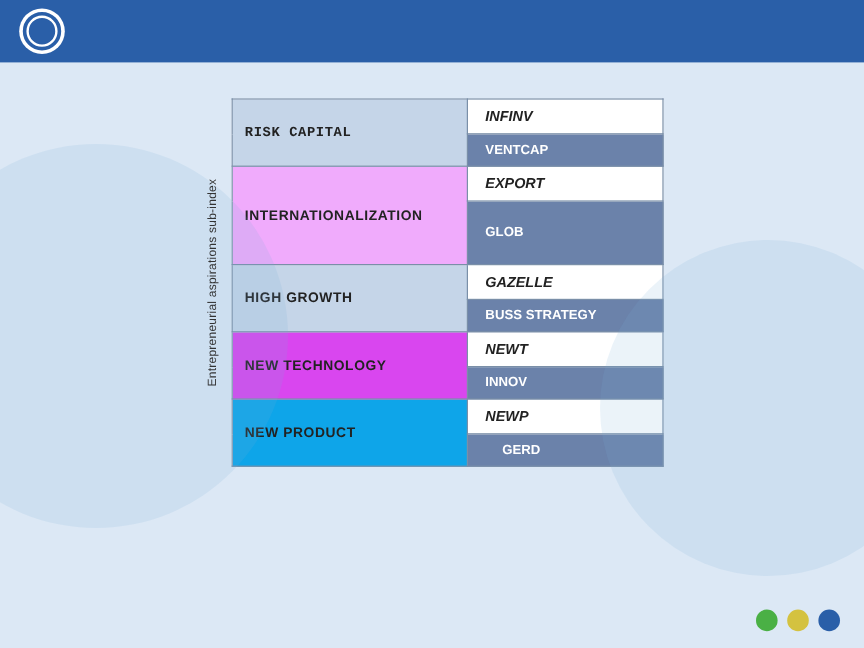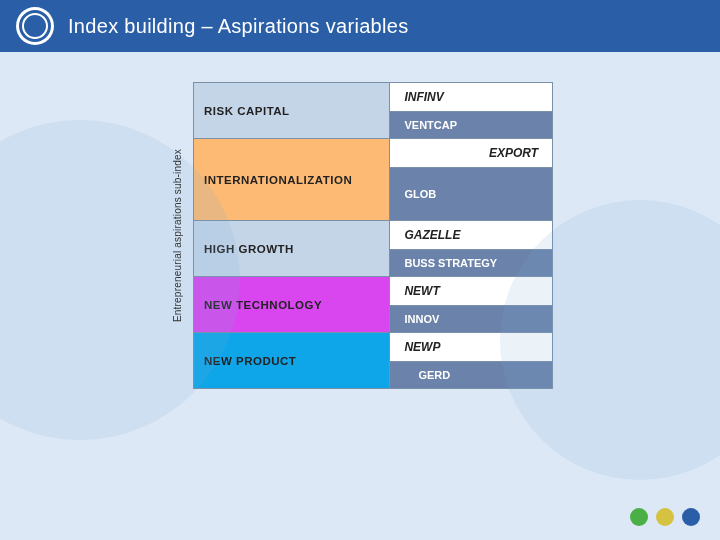--- a/index.html
+++ b/index.html
@@ -140,22 +140,22 @@
       font-style: normal;
       font-weight: 700;
       font-size: 11px;
       color: #fff;
       padding: 7px 14px;
       text-align: left;
       width: 140px;
     }
 
     
-    .group-a { background: #c5d5e8; }
-    .group-b { background: #fdba74; }
+    .group-a { background: #c5d5e8; font-family: Liberation Mono, monospace; }
+    .group-b { background: #f0abfc; }
     .group-c { background: #c5d5e8; }
     .group-d { background: #d946ef; }
     .group-e { background: #0ea5e9; }
 
     
     .bottom-nav {
       position: absolute;
       bottom: 14px;
       right: 20px;
       display: flex;
@@ -173,21 +173,20 @@
 </head>
 <body>
 
 <div class="bg-circle bg-circle-1"></div>
 <div class="bg-circle bg-circle-2"></div>
 
 <div class="header">
   <div class="logo-circle">
     <div class="logo-inner"></div>
   </div>
-  <span class="header-title">Index building – Aspirations variables</span>
 </div>
 
 <div class="main">
   <div class="table-wrapper">
 
     <div class="rotated-label-container">
       <span class="rotated-label">Entrepreneurial aspirations sub-index</span>
     </div>
 
     <table class="index-table">
@@ -195,21 +194,21 @@
 
       <tr class="var-row-light">
             <td rowspan="2" class="cat-cell group-a">RISK CAPITAL</td>
             <td class="var-cell" style="background: rgb(255, 255, 255); font-style: italic; font-weight: 700; font-size: 12px; padding: 7px 14px; color: rgb(34, 34, 34);">INFINV</td>
           </tr>
           <tr class="var-row-dark">
             <td class="var-cell" style="background: rgb(107, 130, 170); color: rgb(255, 255, 255); font-style: normal; font-weight: 700; font-size: 11px; padding: 7px 14px;">VENTCAP</td>
           </tr>
           <tr class="var-row-light">
             <td rowspan="2" class="cat-cell group-b">INTERNATIONALIZATION</td>
-            <td class="var-cell" style="background: rgb(255, 255, 255); font-style: italic; font-weight: 700; font-size: 12px; padding: 7px 14px; color: rgb(34, 34, 34); text-align: right;">EXPORT</td>
+            <td class="var-cell" style="background: rgb(255, 255, 255); font-style: italic; font-weight: 700; font-size: 12px; padding: 7px 14px; color: rgb(34, 34, 34);">EXPORT</td>
           </tr>
           <tr class="var-row-dark">
             <td class="var-cell" style="background: rgb(107, 130, 170); color: rgb(255, 255, 255); font-style: normal; font-weight: 700; font-size: 11px; padding: 20px 14px;">GLOB</td>
           </tr>
           <tr class="var-row-light">
             <td rowspan="2" class="cat-cell group-c">HIGH GROWTH</td>
             <td class="var-cell" style="background: rgb(255, 255, 255); font-style: italic; font-weight: 700; font-size: 12px; padding: 7px 14px; color: rgb(34, 34, 34);">GAZELLE</td>
           </tr>
           <tr class="var-row-dark">
             <td class="var-cell" style="background: rgb(107, 130, 170); color: rgb(255, 255, 255); font-style: normal; font-weight: 700; font-size: 11px; padding: 7px 14px;">BUSS STRATEGY</td>

